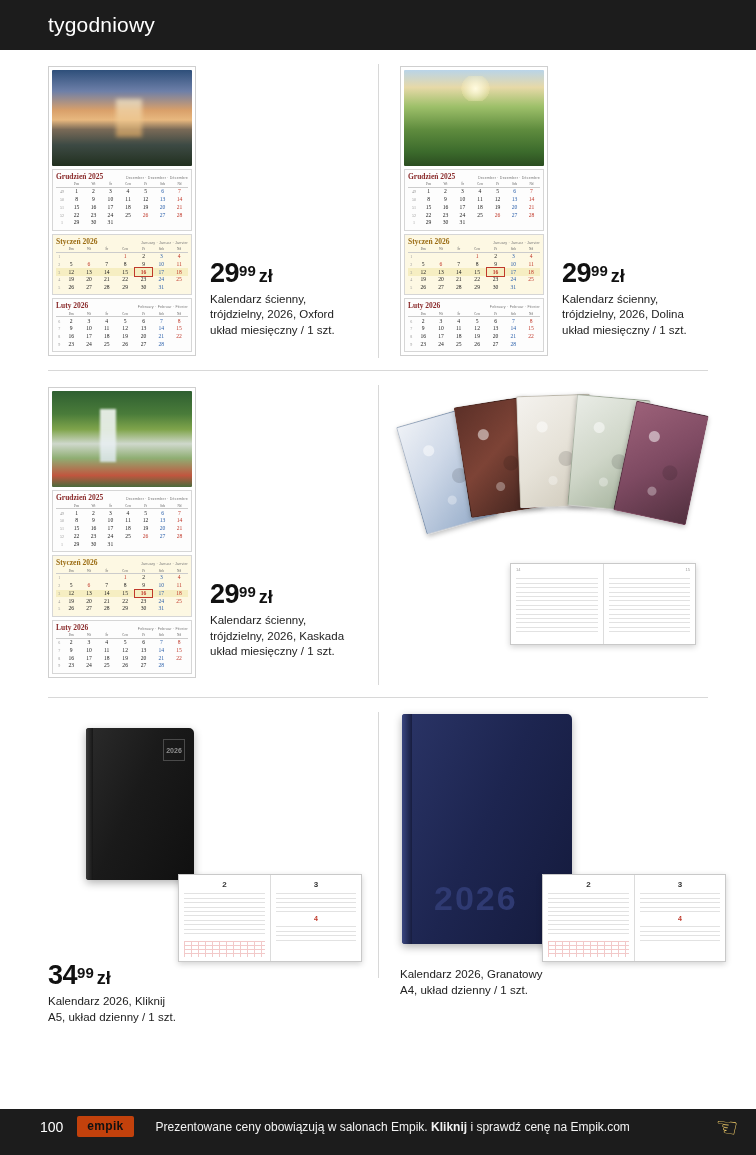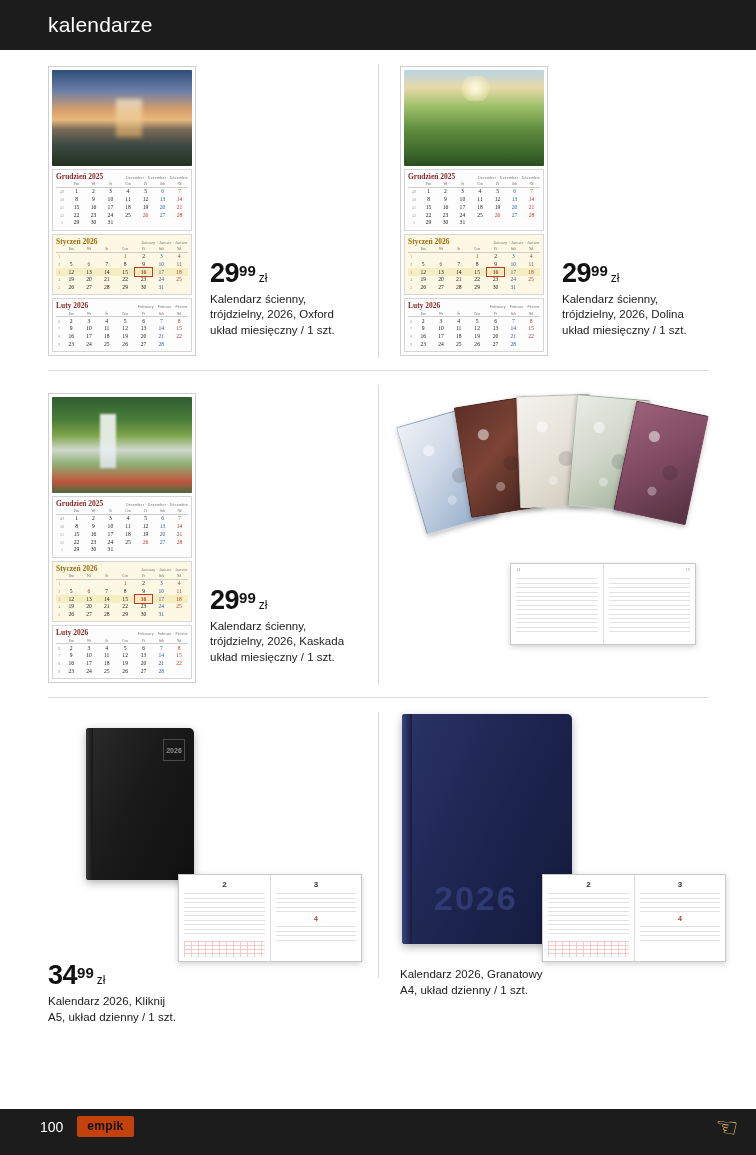--- a/index.html
+++ b/index.html
@@ -30,21 +30,20 @@
   }
 
   
   .page {
     position: relative;
     padding: 0 48px;
   }
   .row {
     display: flex;
     position: relative;
-    align-items: flex-end;
   }
   .row.bordered { border-bottom: 1px solid #d8d8d8; }
   .cell {
     width: 50%;
     position: relative;
     padding: 16px 0 14px 0;
   }
   .cell.left { padding-right: 14px; }
   .cell.right { padding-left: 22px; }
   .vdiv {
@@ -57,21 +56,21 @@
 
   
   .price {
     font-weight: 700;
     color: #111;
     line-height: 1;
     white-space: nowrap;
   }
   .price .int { font-size: 27px; letter-spacing: -0.5px; }
   .price .dec { font-size: 15px; vertical-align: super; font-weight: 700; }
-  .price .cur { font-size: 12px; font-weight: 400; margin-left: 3px; }
+  .price .cur { font-size: 18px; font-weight: 700; margin-left: 3px; }
   .desc {
     font-size: 11.5px;
     line-height: 1.35;
     color: #222;
     margin-top: 5px;
     max-width: 190px;
   }
 
   
   .wallcal {
@@ -296,21 +295,21 @@
   .footer-text b { font-weight:700; }
   .hand {
     margin-left:auto; color:#f6d06a; font-size:26px; line-height:1;
     transform: rotate(8deg);
   }
 </style>
 </head>
 <body>
 
 <div class="header">
-  <div class="header-title">kalendarze</div>
+  <div class="header-title">tygodniowy</div>
 </div>
 
 <div class="page">
 
   <div class="row bordered">
     <div class="vdiv"></div>
 
     <div class="cell left">
       <div style="display:flex; align-items:flex-end; gap:14px;">
         <div class="wallcal">
@@ -1155,14 +1154,19 @@
         </div>
       </div>
     </div>
   </div>
 
 </div>
 
 <div class="footer">
   <div class="pagenum">100</div>
   <div class="empik-logo">empik</div>
+  <div class="footer-text">
+    <span>Prezentowane ceny obowiązują w salonach Empik.</span>
+    <b>Kliknij</b>
+    <span>i sprawdź cenę na Empik.com</span>
+  </div>
   <div class="hand">☜</div>
 </div>
 
 </body></html>

